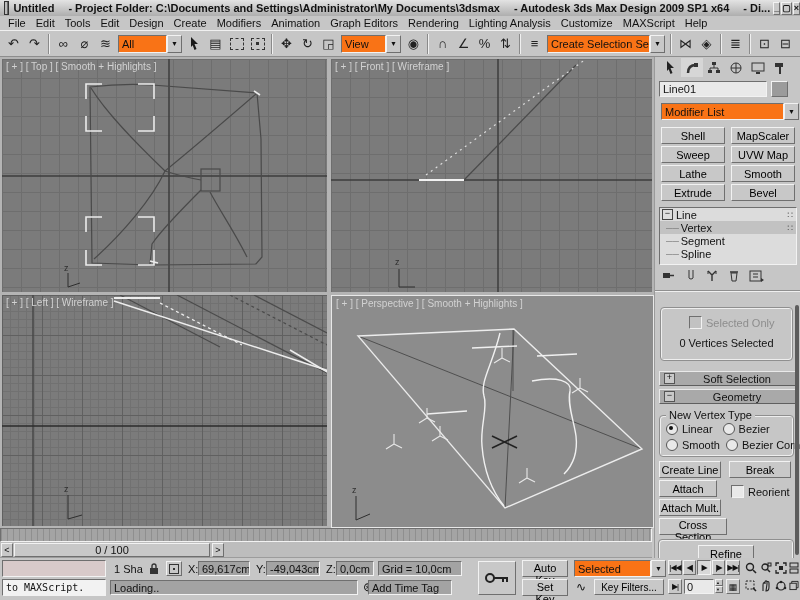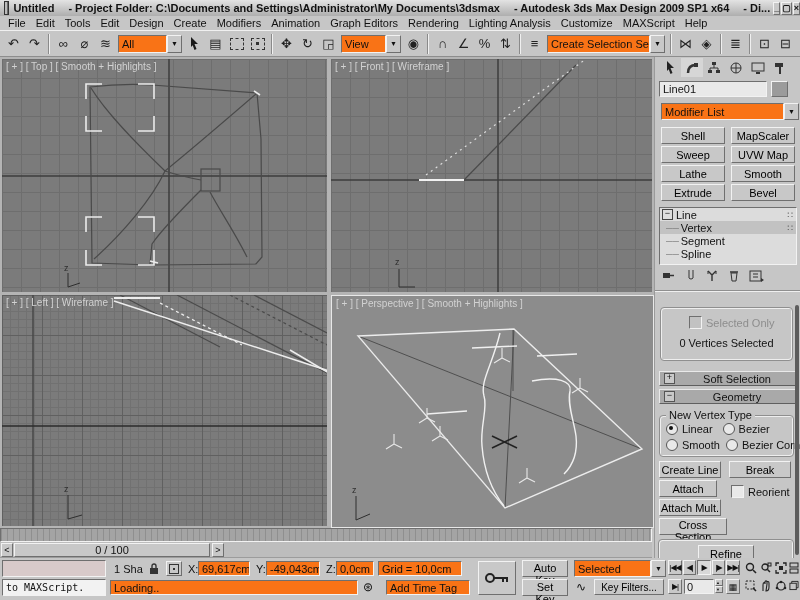--- a/index.html
+++ b/index.html
@@ -61,21 +61,21 @@
   .dislbl{color:#8d8d8d;}
   .stackrow{height:13px;display:flex;align-items:center;font-size:11px;white-space:nowrap;}
   .stackrow .dots{margin-left:auto;margin-right:3px;color:#555;font-size:9px;}
   .treebox{width:9px;height:9px;border:1px solid #444;background:#ddd;font-size:9px;line-height:7px;text-align:center;margin:0 3px 0 2px;}
   .treedash{color:#777;font-size:9px;margin:0 2px 0 6px;}
   
   #trackbar{left:0;top:528px;width:652px;height:14px;background:#a4a4a4;border:1px solid;border-color:#6f6f6f #f2f2f2 #f2f2f2 #6f6f6f;
             background-image:repeating-linear-gradient(90deg,#8f8f8f 0 1px,transparent 1px 6px);box-sizing:border-box;}
   #timesliderrow{left:0;top:542px;width:652px;height:16px;background:#bdbdbd;border-bottom:1px solid #9c9c9c;box-sizing:border-box;}
   #statusbar{left:0;top:558px;width:800px;height:42px;background:#c6c6c6;}
-  .statfield{background:#f97316;border:1px solid;border-color:#6f6f6f #f2f2f2 #f2f2f2 #6f6f6f;box-sizing:border-box;
+  .statfield{background:#a3a3a3;border:1px solid;border-color:#6f6f6f #f2f2f2 #f2f2f2 #6f6f6f;box-sizing:border-box;
              padding:0 3px;display:flex;align-items:center;white-space:nowrap;overflow:hidden;}
   .pbtn{font-size:8px;letter-spacing:-1px;}
   .navbtn{width:14px;height:15px;}
   svg{display:block;}
 </style>
 </head>
 <body>
 
 <div id="screen">
 
@@ -482,21 +482,21 @@
     <span class="abs" style="left:188px;top:5px;">X:</span>
     <div class="abs statfield" style="left:198px;top:3px;width:52px;height:15px;">69,617cm</div>
     <span class="abs" style="left:256px;top:5px;">Y:</span>
     <div class="abs statfield" style="left:266px;top:3px;width:54px;height:15px;">-49,043cm</div>
     <span class="abs" style="left:326px;top:5px;">Z:</span>
     <div class="abs statfield" style="left:336px;top:3px;width:38px;height:15px;">0,0cm</div>
 
     <div class="abs statfield" style="left:110px;top:22px;width:248px;height:15px;">Loading..</div>
     <span class="abs ctr" style="left:360px;top:21px;width:16px;height:16px;font-size:12px;">⊛</span>
     <div class="abs statfield" style="left:378px;top:3px;width:84px;height:15px;">Grid = 10,0cm</div>
-    <div class="abs statfield" style="left:386px;top:22px;width:84px;height:15px;">Add Time Tag</div>
+    <div class="abs statfield" style="left:368px;top:22px;width:84px;height:15px;">Add Time Tag</div>
 
     <span class="abs raised ctr" style="left:478px;top:3px;width:38px;height:34px;">
       <svg width="24" height="12" viewBox="0 0 24 12">
           <circle cx="5" cy="6" r="4" stroke="#222" stroke-width="2" fill="none"></circle>
           <line x1="9" y1="6" x2="23" y2="6" stroke="#222" stroke-width="2"></line>
           <line x1="18" y1="6" x2="18" y2="10" stroke="#222" stroke-width="2"></line>
           <line x1="22" y1="6" x2="22" y2="10" stroke="#222" stroke-width="2"></line>
         </svg>
     </span>
 

